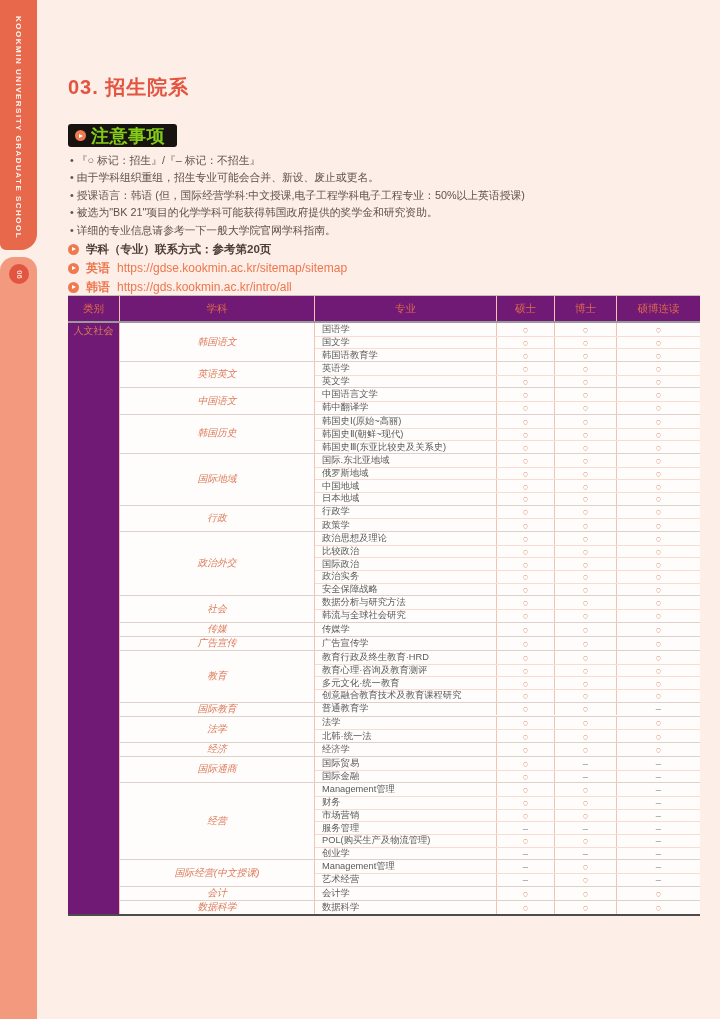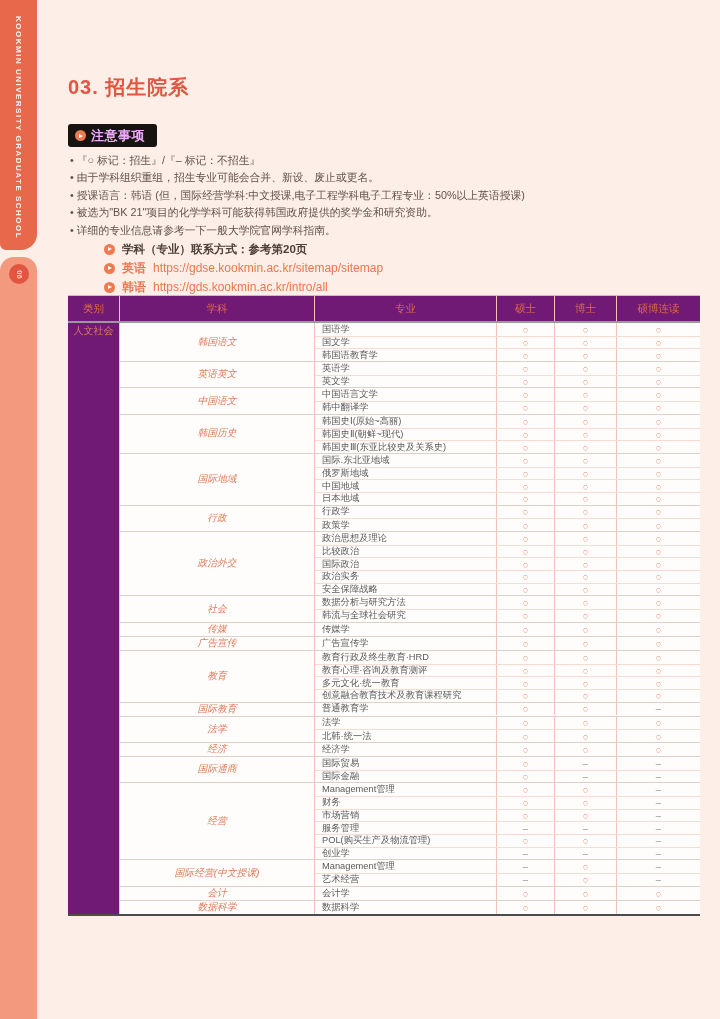--- a/index.html
+++ b/index.html
@@ -44,26 +44,26 @@
     display:inline-flex; align-items:center; gap:5px; padding:0 12px 0 7px;
   }
   .play-icon {
     width:11px; height:11px; border-radius:50%; background:#ef7a50;
     display:inline-flex; align-items:center; justify-content:center; flex:0 0 auto;
   }
   .play-icon::after {
     content:""; display:block; margin-left:1px;
     border-left:4px solid #fff; border-top:2.6px solid transparent; border-bottom:2.6px solid transparent;
   }
-  .notice-badge .lbl { color:#f0abfc; font-size:13px; font-weight:bold; letter-spacing:.5px; }
+  .notice-badge .lbl { color:#84cc16; font-size:18px; font-weight:bold; letter-spacing:.5px; }
   .bullets { position:absolute; top:152px; left:2px; width:628px; }
   .bullets .b { font-size:10.8px; line-height:17.4px; color:#60514a; }
   .bullets .b::before { content:"• "; }
   .info-lines { position:absolute; top:242px; left:0; width:630px; }
-  .info-line { display:flex; align-items:center; gap:7px; margin-bottom:5px; height:14px;margin-left:36px; }
+  .info-line { display:flex; align-items:center; gap:7px; margin-bottom:5px; height:14px; }
   .info-line .txt-strong { font-size:11.5px; font-weight:bold; color:#4d4038; }
   .info-line .lang { font-size:12px; font-weight:bold; color:#ed764d; }
   .info-line a { font-size:12px; color:#ed764d; text-decoration:none; }
   
   .table {
     position:absolute; left:68px; top:295px; width:632px;
     border-top:1px solid #cbbdb6; border-bottom:2px solid #4c4c4c;
   }
   .thead {
     display:flex; height:27px; background:#701a75;

